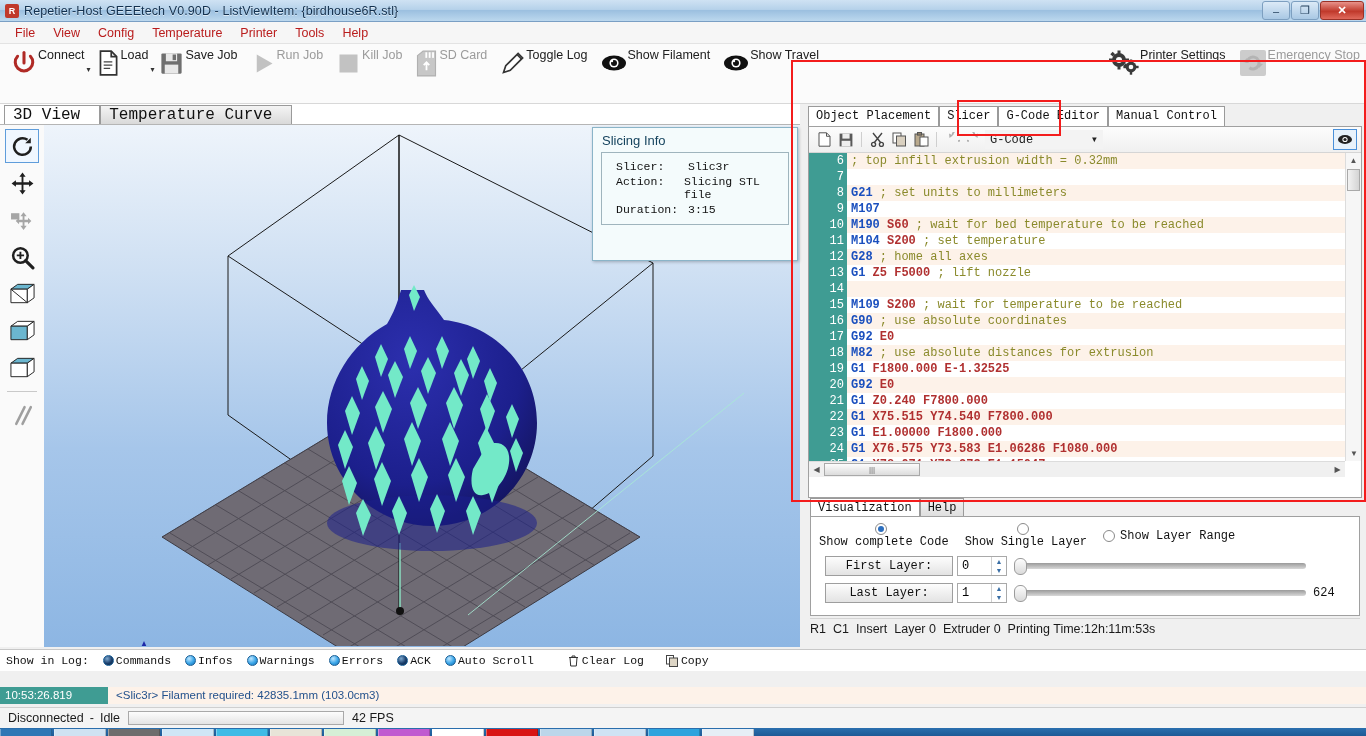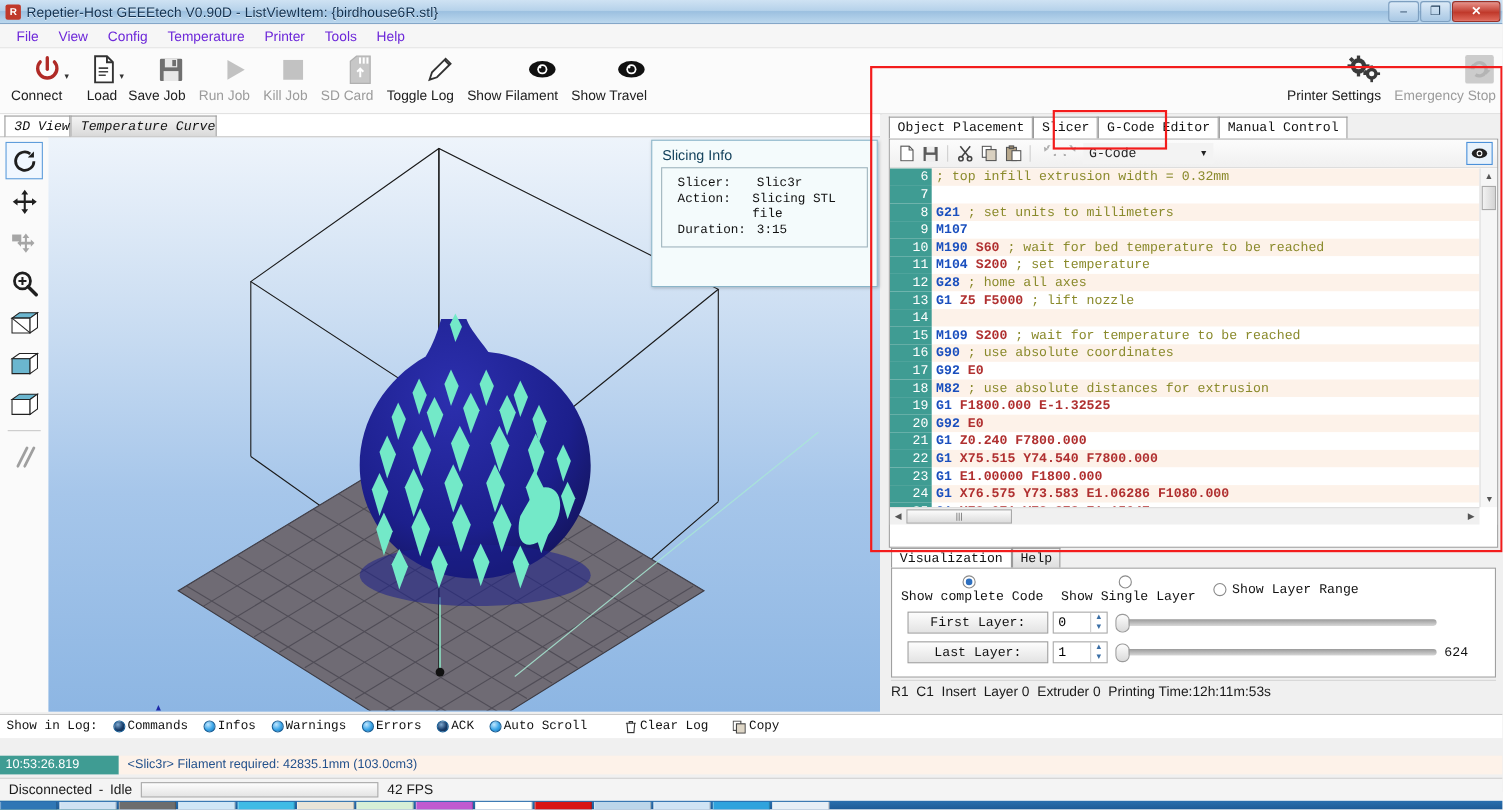--- a/index.html
+++ b/index.html
@@ -37,47 +37,47 @@
   }
   .wbtn.close { width: 44px; background: linear-gradient(to bottom,#e8928a,#c0392b 55%,#e06a5c);
                 color:#fff; border-color:#9a3127; font-weight: bold;}
 
   
   .menubar {
     position: absolute; left: 0; top: 22px; width: 1366px; height: 22px;
     background: #f6f6f6; border-bottom: 1px solid #e3e3e3;
     display: flex; align-items: center; padding-left: 6px;
   }
-  .menu-item { padding: 2px 9px; font-size: 12.5px; color: #6d28d9; }
+  .menu-item { padding: 2px 9px; font-size: 12.5px; color: #b91c1c; }
 
   
   .toolbar {
     position: absolute; left: 0; top: 44px; width: 1366px; height: 60px;
     background: #fbfbfb; border-bottom: 1px solid #d8d8d8;
     display: flex; align-items: flex-start; padding-left: 4px;
   }
   .tb {
-    display: flex; flex-direction: column; align-items: flex-end;
+    display: flex; flex-direction: row; align-items: flex-start;
     min-width: 52px; padding: 3px 6px 0 6px; cursor: default;
   }
   .tb .gl { height: 32px; display: flex; align-items: center; justify-content: center; }
   .tb .lbl { font-size: 12.5px; color: #202020; margin-top: 1px; white-space: nowrap; }
   .tb.dim .lbl { color: #9b9b9b; }
   .tb-split { display:flex; flex-direction:column; justify-content:flex-end; height:52px;
               font-size:8px; color:#333; padding-bottom:22px; margin-left:-4px; margin-right:-2px;}
   .tb-right { margin-left: auto; display: flex; }
 
   
   .leftpane { position: absolute; left: 0; top: 104px; width: 800px; height: 543px; background:#fff; }
   .tabrow { height: 20px; display: flex; align-items: flex-end; padding-left: 4px;
             background: #fff; }
   .tab {
-    font-family: "Liberation Mono", monospace; font-size: 12px;
-    padding: 2px 0 2px 8px; border: 1px solid #9a9a9a; border-bottom: none;
-    background: linear-gradient(to bottom,#f4f4f4,#d9d9d9); color: #111; line-height: 14px; font-style: italic;
+    font-family: "Liberation Mono", monospace; font-size: 16px;
+    padding: 2px 19px 2px 8px; border: 1px solid #9a9a9a; border-bottom: none;
+    background: linear-gradient(to bottom,#f4f4f4,#d9d9d9); color: #111; line-height: 14px;
   }
   .tab.active { background: #fff; border-bottom: 1px solid #fff; position: relative; top: 1px; }
 
   .viewwrap { position: absolute; left: 0; top: 20px; width: 800px; height: 523px;
               border-top: 1px solid #b5b5b5; display: flex; }
   .vtools { width: 44px; background: #fafafa; padding-top: 4px; display: flex;
             flex-direction: column; align-items: center; gap: 3px; }
   .vtool { width: 34px; height: 34px; display: flex; align-items: center; justify-content: center;
            border: 1px solid transparent; }
   .vtool.sel { border-color: #5f9ddb; background: #f0f7ff; }

